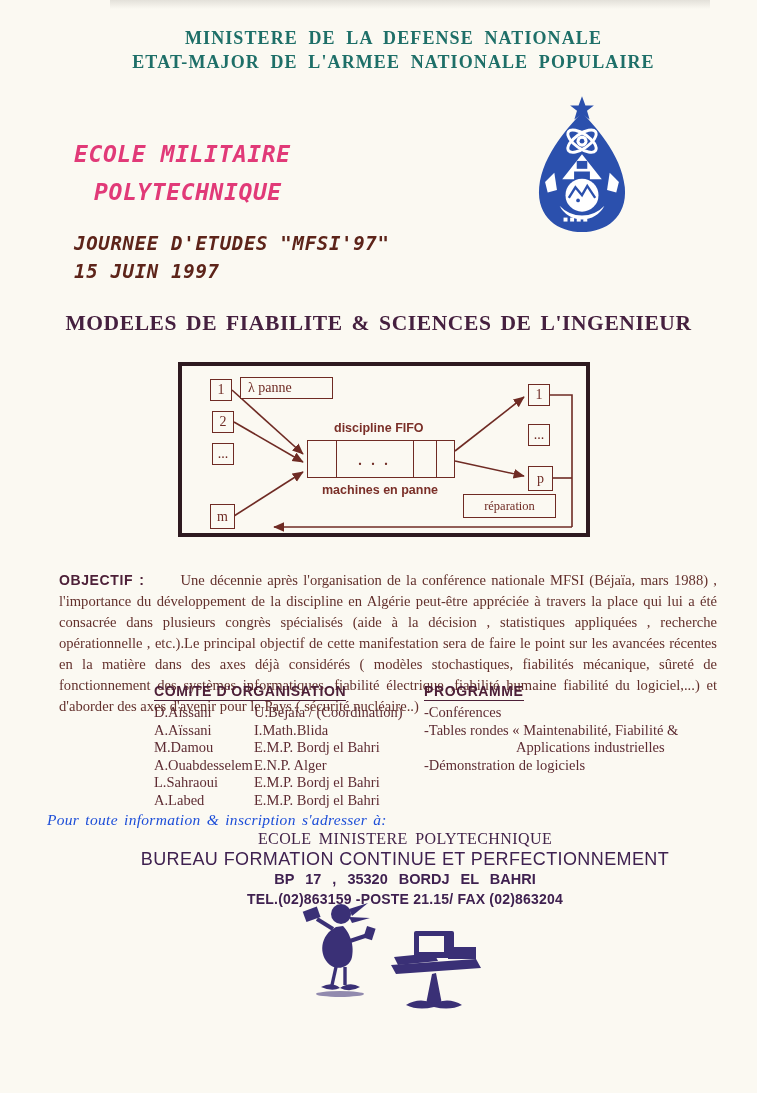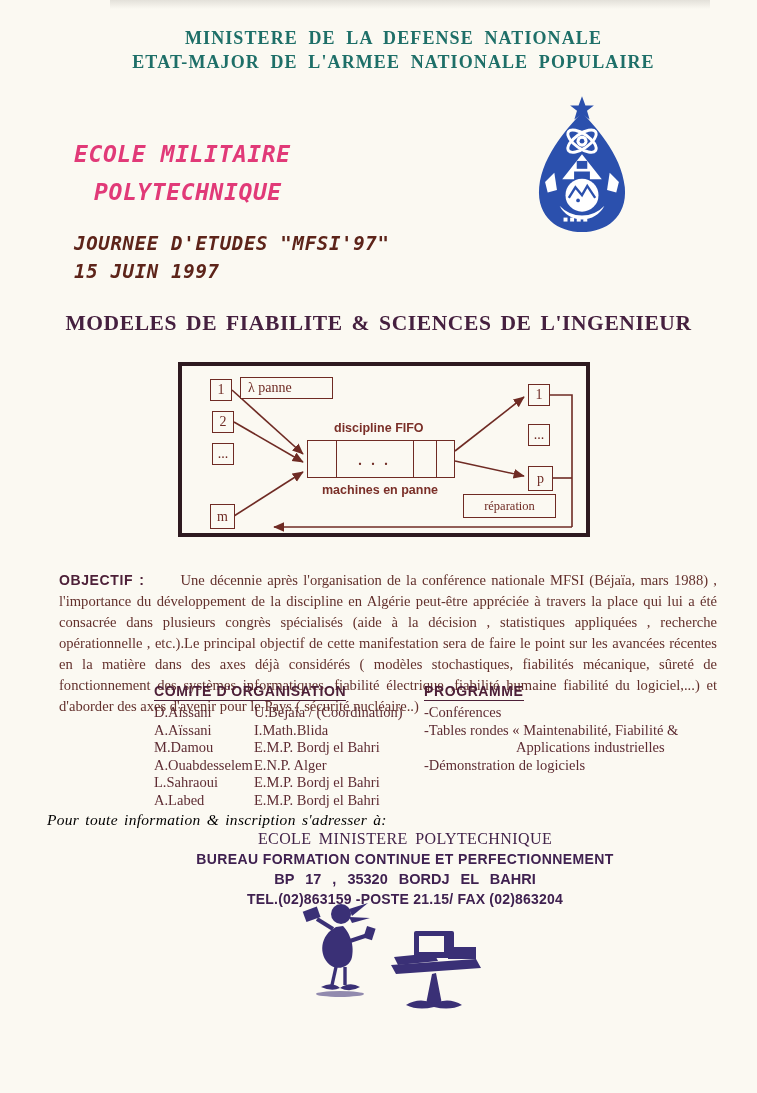--- a/index.html
+++ b/index.html
@@ -80,25 +80,25 @@
     display:inline-block; border-bottom:1.6px solid #4d2038; padding-bottom:1px; margin-bottom:3px;
   }
   .comite .row{ line-height:17.6px; display:flex; }
   .comite .nm{ width:100px; flex:none; }
   .programme{ position:absolute; top:683px; left:424px; font-size:14.5px; color:#5e2c33; }
   .programme .item{ line-height:17.5px; }
   .programme .indent{ padding-left:92px; }
   
   .contact-intro{
     position:absolute; top:811px; left:47px;
-    font-style:italic; font-size:15.5px; color:#000000; letter-spacing:0.3px; word-spacing:2px;
+    font-style:italic; font-size:15.5px; color:#1d4ed8; letter-spacing:0.3px; word-spacing:2px;
   }
   .contact{ position:absolute; top:829px; left:55px; width:700px; text-align:center; color:#3f2150; }
   .contact .c1{ font-size:16px; color:#43234a; letter-spacing:0.4px; word-spacing:3px; line-height:20px; }
-  .contact .c2{ font-family:"Liberation Sans", sans-serif; font-weight:bold; font-size:14px;
+  .contact .c2{ font-family:"Liberation Sans", sans-serif; font-weight:normal; font-size:18px;
                 letter-spacing:0.4px; line-height:20px; }
   .contact .c3{ font-family:"Liberation Sans", sans-serif; font-weight:bold; font-size:14.5px;
                 word-spacing:7px; line-height:20px; }
   .contact .c4{ font-family:"Liberation Sans", sans-serif; font-weight:bold; font-size:14px;
                 letter-spacing:0.2px; line-height:20px; }
   
   .mascot{ position:absolute; top:893px; left:288px; width:210px; height:130px; }
 </style>
 </head>
 <body>

